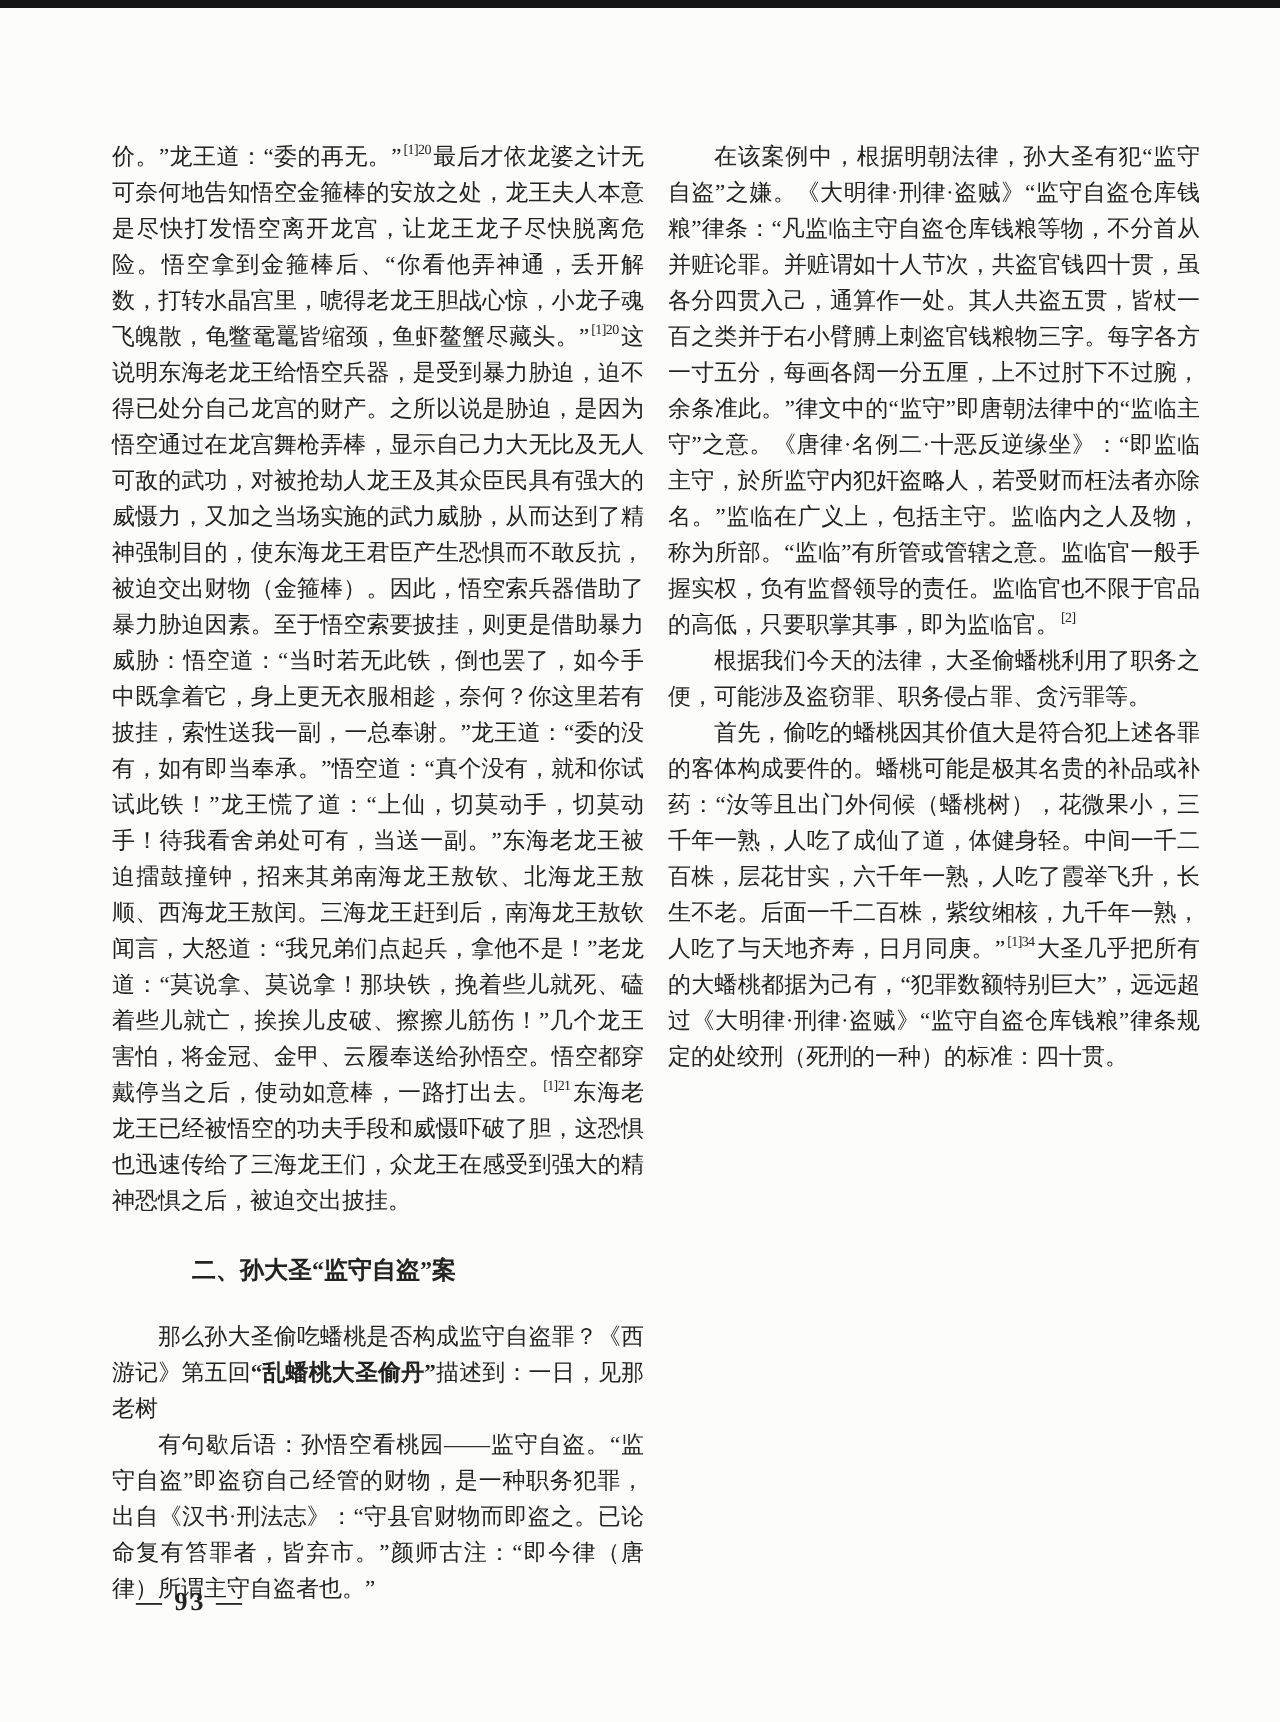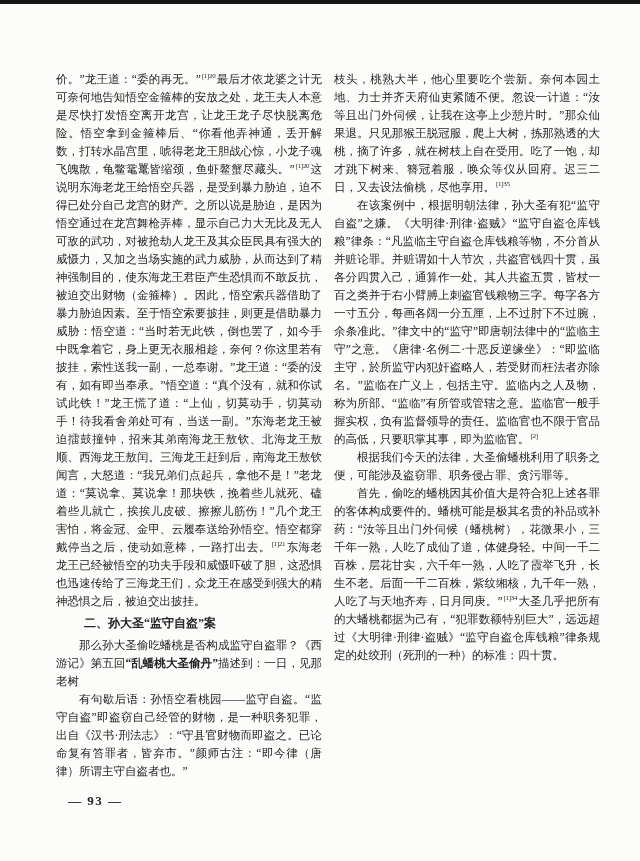--- a/index.html
+++ b/index.html
@@ -35,21 +35,21 @@
     text-align: justify;
     text-justify: inter-character;
   }
   .col p.para { margin: 0; }
   .col p.indent { text-indent: 2em; }
   .col h3.heading {
     font-size: 12px;
     font-weight: bold;
     line-height: 18px;
     text-indent: 2em;
-    margin: 4px;
+    margin: 16px;
   }
   sup.sup {
     font-size: 7px;
     line-height: 0;
     vertical-align: super;
     letter-spacing: -0.3px;
     padding: 0 1px;
   }
   .bold { font-weight: bold; }
   .page-number {
@@ -68,21 +68,20 @@
   <div class="top-edge"></div>
 
   <div class="content">
     <div class="col">
         <p class="para"><span>价。”龙王道：“委的再无。”</span><sup class="sup">[1]20</sup><span>最后才依龙婆之计无可奈何地告知悟空金箍棒的安放之处，龙王夫人本意是尽快打发悟空离开龙宫，让龙王龙子尽快脱离危险。悟空拿到金箍棒后、“你看他弄神通，丢开解数，打转水晶宫里，唬得老龙王胆战心惊，小龙子魂飞魄散，龟鳖鼋鼍皆缩颈，鱼虾鳌蟹尽藏头。”</span><sup class="sup">[1]20</sup><span>这说明东海老龙王给悟空兵器，是受到暴力胁迫，迫不得已处分自己龙宫的财产。之所以说是胁迫，是因为悟空通过在龙宫舞枪弄棒，显示自己力大无比及无人可敌的武功，对被抢劫人龙王及其众臣民具有强大的威慑力，又加之当场实施的武力威胁，从而达到了精神强制目的，使东海龙王君臣产生恐惧而不敢反抗，被迫交出财物（金箍棒）。因此，悟空索兵器借助了暴力胁迫因素。至于悟空索要披挂，则更是借助暴力威胁：悟空道：“当时若无此铁，倒也罢了，如今手中既拿着它，身上更无衣服相趁，奈何？你这里若有披挂，索性送我一副，一总奉谢。”龙王道：“委的没有，如有即当奉承。”悟空道：“真个没有，就和你试试此铁！”龙王慌了道：“上仙，切莫动手，切莫动手！待我看舍弟处可有，当送一副。”东海老龙王被迫擂鼓撞钟，招来其弟南海龙王敖钦、北海龙王敖顺、西海龙王敖闰。三海龙王赶到后，南海龙王敖钦闻言，大怒道：“我兄弟们点起兵，拿他不是！”老龙道：“莫说拿、莫说拿！那块铁，挽着些儿就死、磕着些儿就亡，挨挨儿皮破、擦擦儿筋伤！”几个龙王害怕，将金冠、金甲、云履奉送给孙悟空。悟空都穿戴停当之后，使动如意棒，一路打出去。</span><sup class="sup">[1]21</sup><span>东海老龙王已经被悟空的功夫手段和威慑吓破了胆，这恐惧也迅速传给了三海龙王们，众龙王在感受到强大的精神恐惧之后，被迫交出披挂。</span></p>
         <h3 class="heading"><span>二、孙大圣“监守自盗”案</span></h3>
         <p class="para indent"><span>那么孙大圣偷吃蟠桃是否构成监守自盗罪？《西游记》第五回</span><span class="bold">“乱蟠桃大圣偷丹”</span><span>描述到：一日，见那老树</span></p>
         <p class="para indent"><span>有句歇后语：孙悟空看桃园——监守自盗。“监守自盗”即盗窃自己经管的财物，是一种职务犯罪，出自《汉书·刑法志》：“守县官财物而即盗之。已论命复有笞罪者，皆弃市。”颜师古注：“即今律（唐律）所谓主守自盗者也。”</span></p>
       </div>
     <div class="col">
-        <p class="para"><span>枝头，桃熟大半，他心里要吃个尝新。奈何本园土地、力士并齐天府仙吏紧随不便。忽设一计道：“汝等且出门外伺候，让我在这亭上少憩片时。”那众仙果退。只见那猴王脱冠服，爬上大树，拣那熟透的大桃，摘了许多，就在树枝上自在受用。吃了一饱，却才跳下树来、簪冠着服，唤众等仪从回府。迟三二日，又去设法偷桃，尽他享用。</span><sup class="sup">[1]35</sup></p>
         <p class="para indent"><span>在该案例中，根据明朝法律，孙大圣有犯“监守自盗”之嫌。《大明律·刑律·盗贼》“监守自盗仓库钱粮”律条：“凡监临主守自盗仓库钱粮等物，不分首从并赃论罪。并赃谓如十人节次，共盗官钱四十贯，虽各分四贯入己，通算作一处。其人共盗五贯，皆杖一百之类并于右小臂膊上刺盗官钱粮物三字。每字各方一寸五分，每画各阔一分五厘，上不过肘下不过腕，余条准此。”律文中的“监守”即唐朝法律中的“监临主守”之意。《唐律·名例二·十恶反逆缘坐》：“即监临主守，於所监守内犯奸盗略人，若受财而枉法者亦除名。”监临在广义上，包括主守。监临内之人及物，称为所部。“监临”有所管或管辖之意。监临官一般手握实权，负有监督领导的责任。监临官也不限于官品的高低，只要职掌其事，即为监临官。</span><sup class="sup">[2]</sup></p>
         <p class="para indent"><span>根据我们今天的法律，大圣偷蟠桃利用了职务之便，可能涉及盗窃罪、职务侵占罪、贪污罪等。</span></p>
         <p class="para indent"><span>首先，偷吃的蟠桃因其价值大是符合犯上述各罪的客体构成要件的。蟠桃可能是极其名贵的补品或补药：“汝等且出门外伺候（蟠桃树），花微果小，三千年一熟，人吃了成仙了道，体健身轻。中间一千二百株，层花甘实，六千年一熟，人吃了霞举飞升，长生不老。后面一千二百株，紫纹缃核，九千年一熟，人吃了与天地齐寿，日月同庚。”</span><sup class="sup">[1]34</sup><span>大圣几乎把所有的大蟠桃都据为己有，“犯罪数额特别巨大”，远远超过《大明律·刑律·盗贼》“监守自盗仓库钱粮”律条规定的处绞刑（死刑的一种）的标准：四十贯。</span></p>
       </div>
   </div>
 
   <div class="page-number">— 93 —</div>
 </div>
 
 </body></html>

